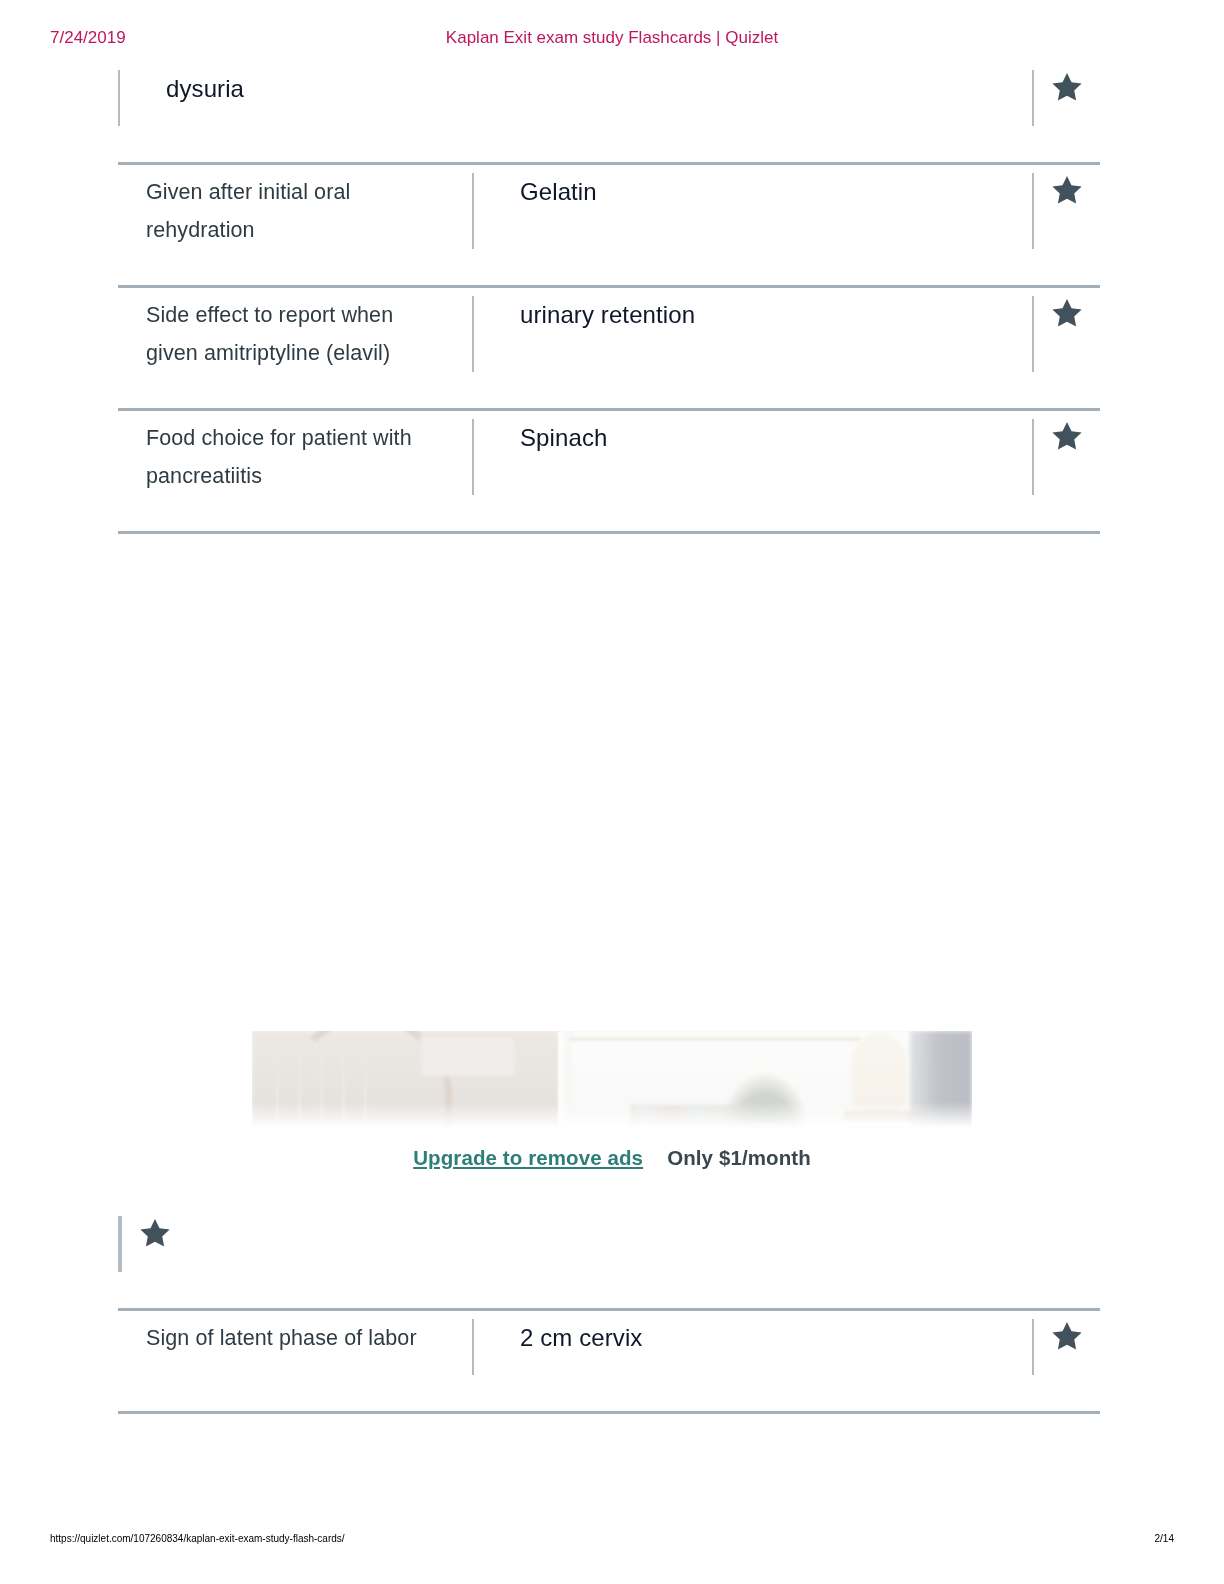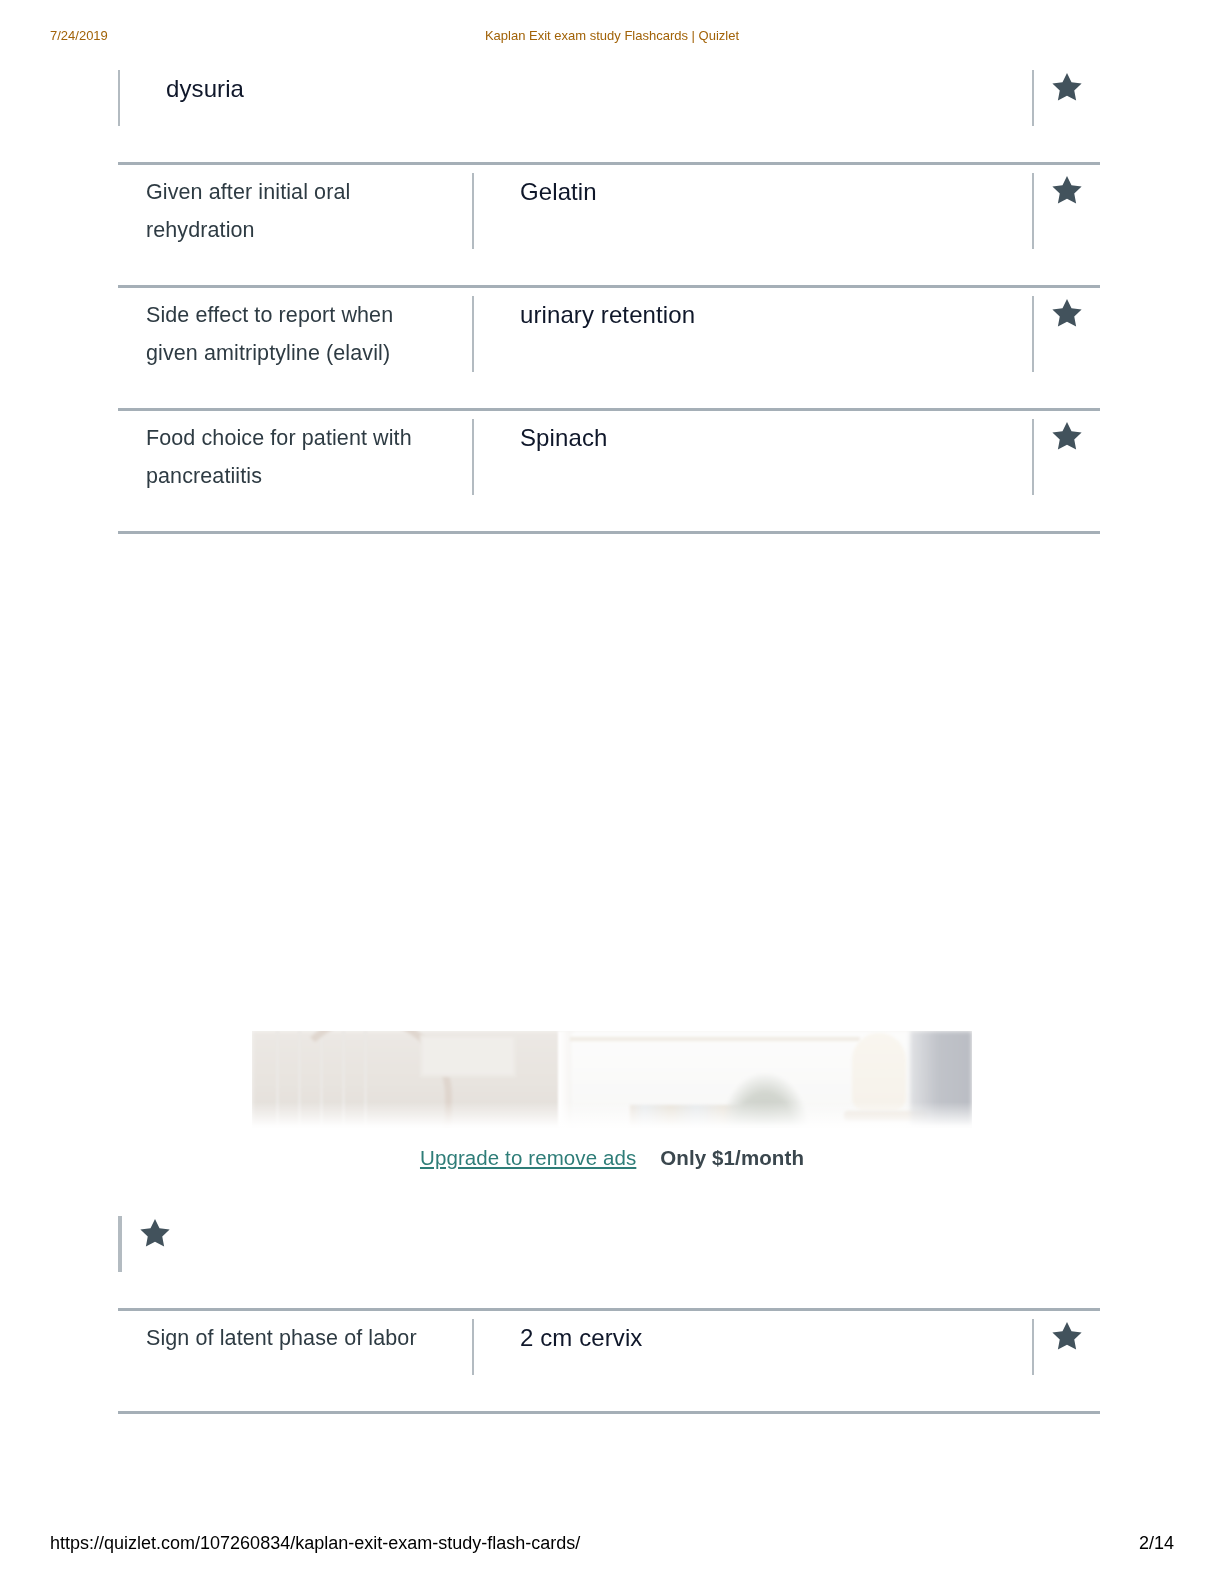--- a/index.html
+++ b/index.html
@@ -17,22 +17,22 @@
     overflow: hidden;
   }
 
   
   .print-header {
     position: absolute;
     top: 28px;
     left: 0;
     width: 1052px;
     height: 22px;
-    font-size: 13px;
-    color: #a16207;
+    font-size: 17px;
+    color: #be185d;
   }
   .print-header .ph-date {
     position: absolute;
     left: 50px;
     top: 0;
     white-space: nowrap;
   }
   .print-header .ph-title {
     position: absolute;
     left: 0;
@@ -41,21 +41,21 @@
     text-align: center;
     white-space: nowrap;
   }
 
   .print-footer {
     position: absolute;
     bottom: 29px;
     left: 0;
     width: 1224px;
     height: 22px;
-    font-size: 18px;
+    font-size: 10px;
     color: #000000;
   }
   .print-footer .pf-url {
     position: absolute;
     left: 50px;
     top: 0;
     white-space: nowrap;
   }
   .print-footer .pf-page {
     position: absolute;
@@ -254,21 +254,21 @@
   .ad-cta {
     margin-top: 18px;
     width: 720px;
     text-align: center;
     white-space: nowrap;
     font-size: 0;
   }
   .ad-upgrade {
     display: inline-block;
     font-size: 20.5px;
-    font-weight: 400;
+    font-weight: 700;
     color: #2e7d78;
     letter-spacing: 0.1px;
   }
   .ad-price {
     display: inline-block;
     font-size: 20.5px;
     font-weight: 700;
     color: #3b474e;
     margin-left: 24px;
     letter-spacing: 0.1px;

